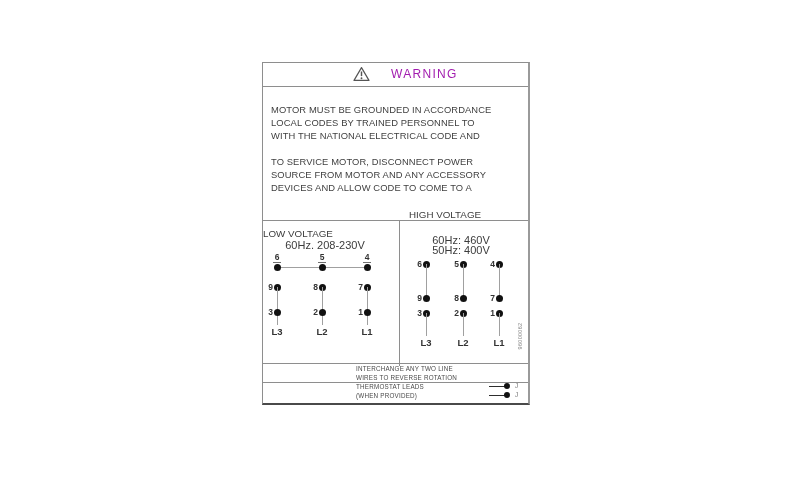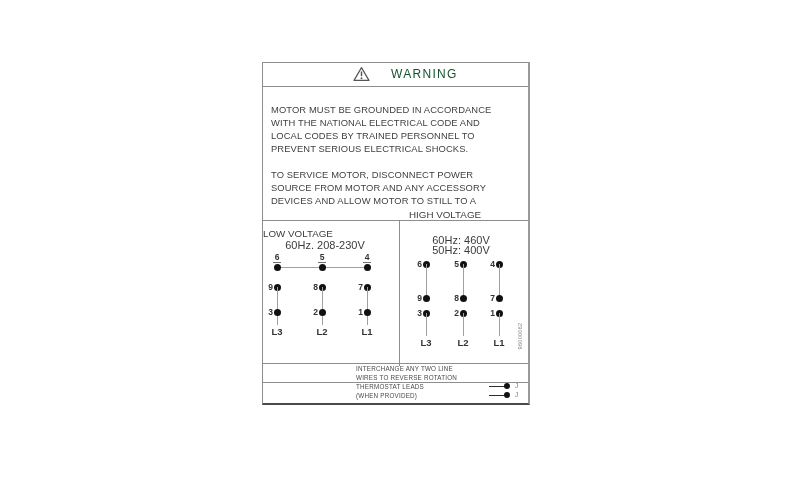--- a/index.html
+++ b/index.html
@@ -14,21 +14,21 @@
     border:1px solid #8e8e8e;
     border-right:2px solid #9a9a9a;
     border-bottom:2px solid #4a4a4a;
     background:#ffffff;
   }
   .hr { position:absolute; left:0; width:100%; height:1px; background:#8e8e8e; }
   .vr { position:absolute; width:1px; background:#8e8e8e; }
 
   .warn-title {
     position:absolute; left:128px; top:4px;
-    font-size:12px; letter-spacing:1.3px; color:#14532d;
+    font-size:12px; letter-spacing:1.3px; color:#a21caf;
   }
   .warn-tri { position:absolute; left:90px; top:3px; width:17px; height:16px; }
 
   .body-text {
     position:absolute; left:8px; top:40px; width:252px;
     font-size:9.4px; line-height:13px; color:#3f3f3f; letter-spacing:0.1px;
   }
   .para2 { margin-top:13px; }
 
   .diag-title { position:absolute; text-align:left; font-size:9.8px; color:#3c3c3c; }
@@ -74,28 +74,27 @@
         <polygon points="10,1.5 18.8,16.5 1.2,16.5" fill="none" stroke="#555" stroke-width="1.4" stroke-linejoin="round"></polygon>
         <line x1="10" y1="6" x2="10" y2="11.5" stroke="#555" stroke-width="1.7"></line>
         <circle cx="10" cy="14" r="1.1" fill="#555"></circle>
       </svg>
     </span>
     <span class="warn-title">WARNING</span>
 
     <div class="body-text">
       <div>
         <div>MOTOR MUST BE GROUNDED IN ACCORDANCE</div>
+        <div>LOCAL CODES BY TRAINED PERSONNEL TO</div>
         <div>WITH THE NATIONAL ELECTRICAL CODE AND</div>
-        <div>LOCAL CODES BY TRAINED PERSONNEL TO</div>
-        <div>PREVENT SERIOUS ELECTRICAL SHOCKS.</div>
       </div>
       <div class="para2">
         <div>TO SERVICE MOTOR, DISCONNECT POWER</div>
         <div>SOURCE FROM MOTOR AND ANY ACCESSORY</div>
-        <div>DEVICES AND ALLOW MOTOR TO STILL TO A</div>
+        <div>DEVICES AND ALLOW CODE TO COME TO A</div>
       </div>
     </div>
 
     <div class="hr" style="top:157px"></div>
     <div class="vr" style="left:136px; top:157px; height:146px"></div>
 
     <div class="diag-title" style="left:0; top:165px; width:124px">LOW VOLTAGE</div>
     <div class="diag-sub" style="left:0; top:176px; width:124px">60Hz. 208-230V</div>
 
     <span class="tnum above" style="left:7px;  top:190px">6</span>

